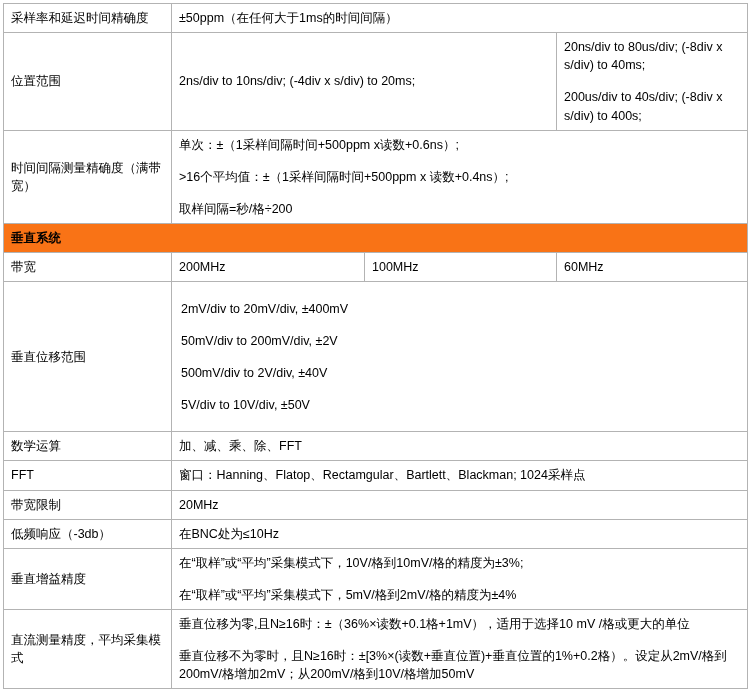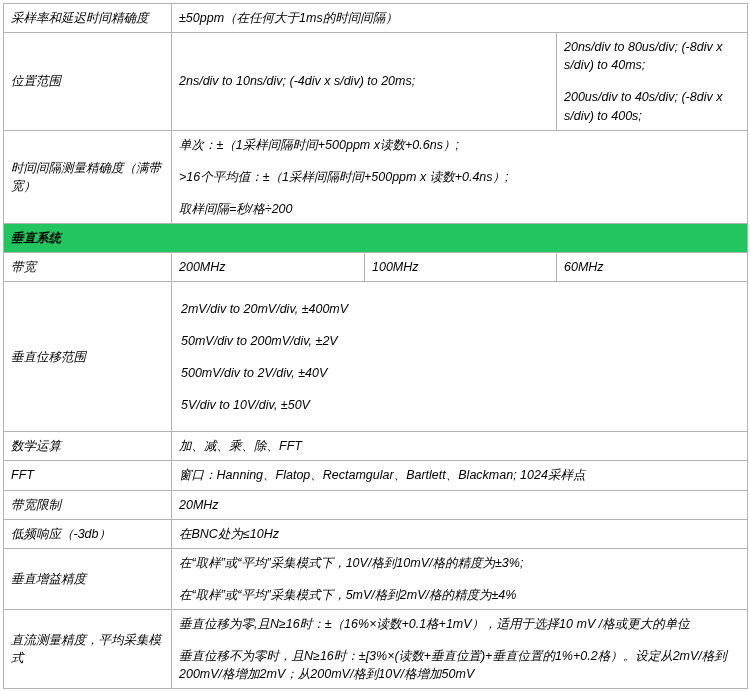--- a/index.html
+++ b/index.html
@@ -20,28 +20,27 @@
     width: 744px;
     margin: 3px 0 0 3px;
     table-layout: fixed;
   }
   table.spec td {
     border: 1px solid #b3b3b3;
     padding: 5px 6px 5px 7px;
     vertical-align: middle;
     line-height: 1.45;
     word-break: break-word;
-    font-style: italic;
   }
   td.label {
     width: 168px;
   }
   td.section {
     font-weight: bold;
-    background: #22c55e;
+    background: #f97316;
   }
   td.multi {
     vertical-align: middle;
   }
   .para {
     margin: 2px;
     padding: 0;
   }
   .para + .para {
     margin-top: 14px;
@@ -141,19 +140,19 @@
       <td class="label">垂直增益精度</td>
       <td colspan="3" class="lines">
         <span class="ln">在“取样”或“平均”采集模式下，10V/格到10mV/格的精度为±3%;</span>
         <span class="ln">在“取样”或“平均”采集模式下，5mV/格到2mV/格的精度为±4%</span>
       </td>
     </tr>
 
     <tr>
       <td class="label">直流测量精度，平均采集模式</td>
       <td colspan="3" class="lines">
-        <span class="ln">垂直位移为零,且N≥16时：±（16%×读数+0.1格+1mV），适用于选择10 mV /格或更大的单位</span>
+        <span class="ln">垂直位移为零,且N≥16时：±（36%×读数+0.1格+1mV），适用于选择10 mV /格或更大的单位</span>
         <span class="ln">垂直位移不为零时，且N≥16时：±[3%×(读数+垂直位置)+垂直位置的1%+0.2格）。设定从2mV/格到200mV/格增加2mV；从200mV/格到10V/格增加50mV</span>
       </td>
     </tr>
 
   </tbody>
 </table>
 
 </body></html>

